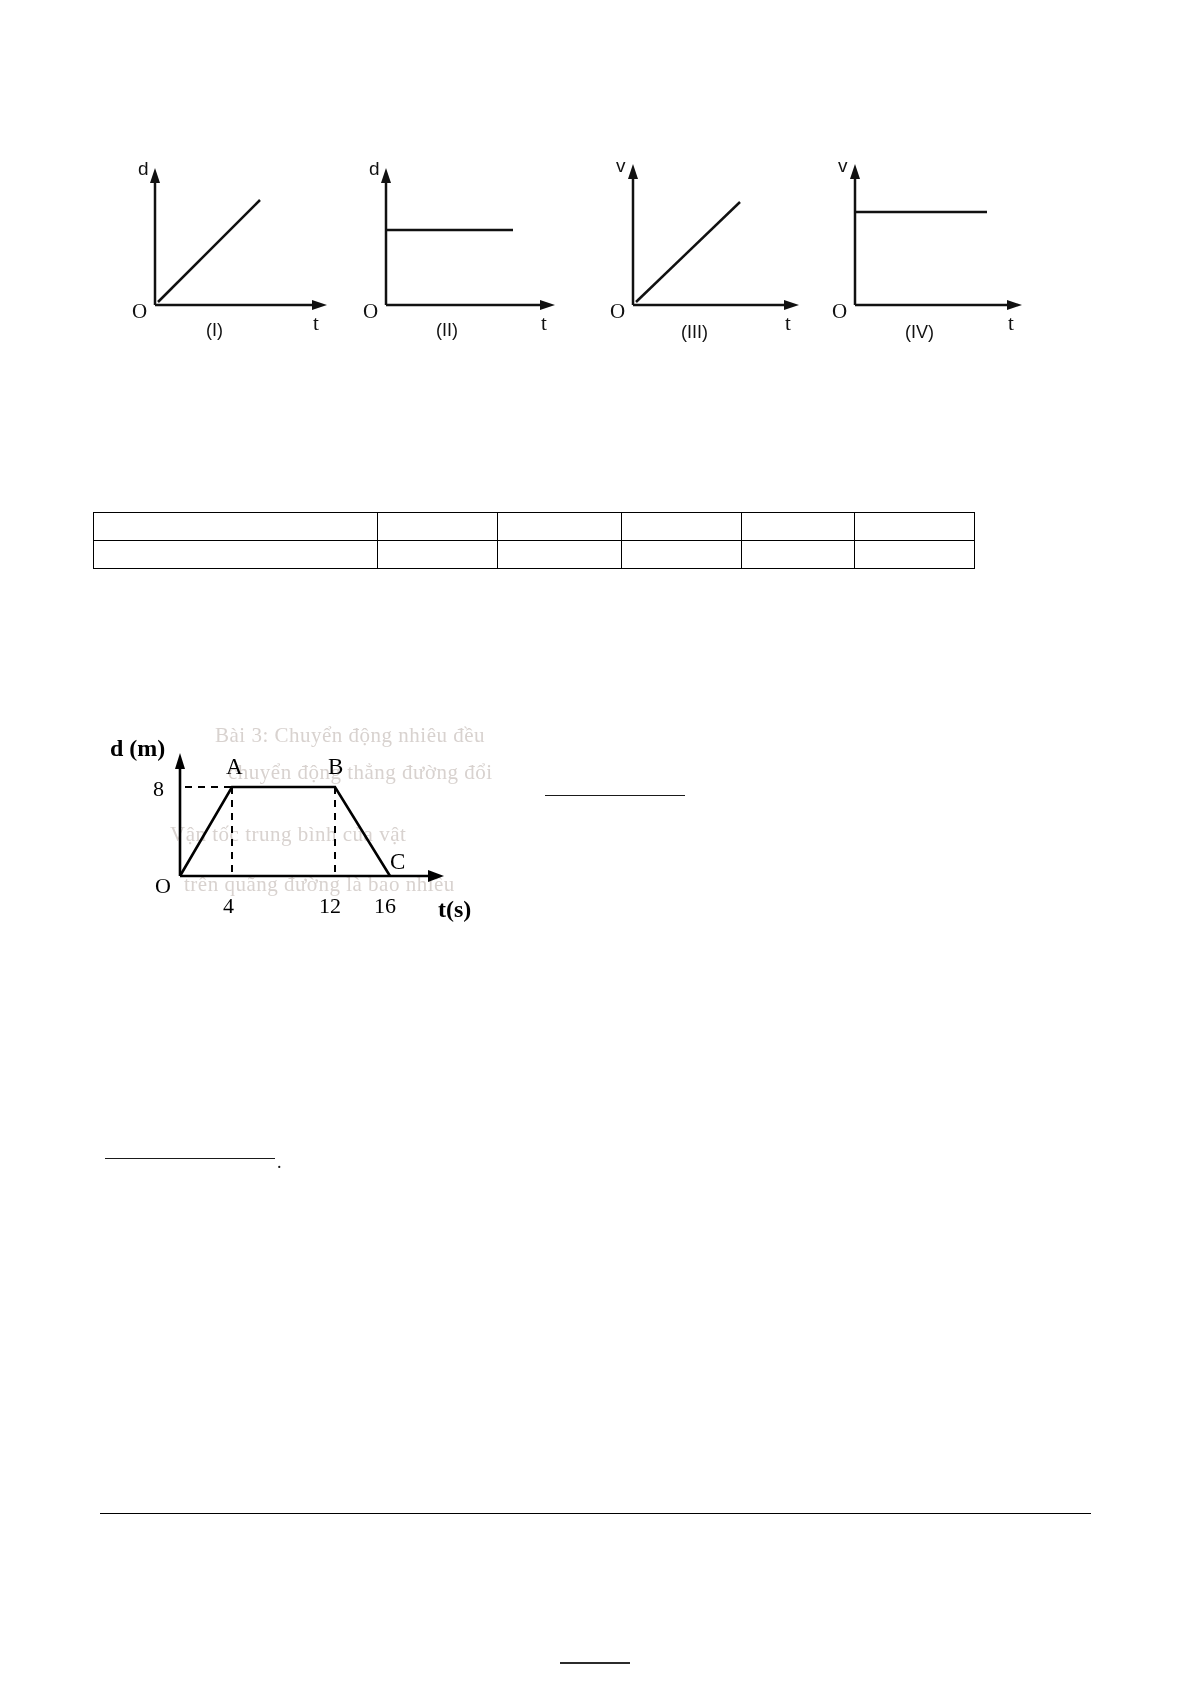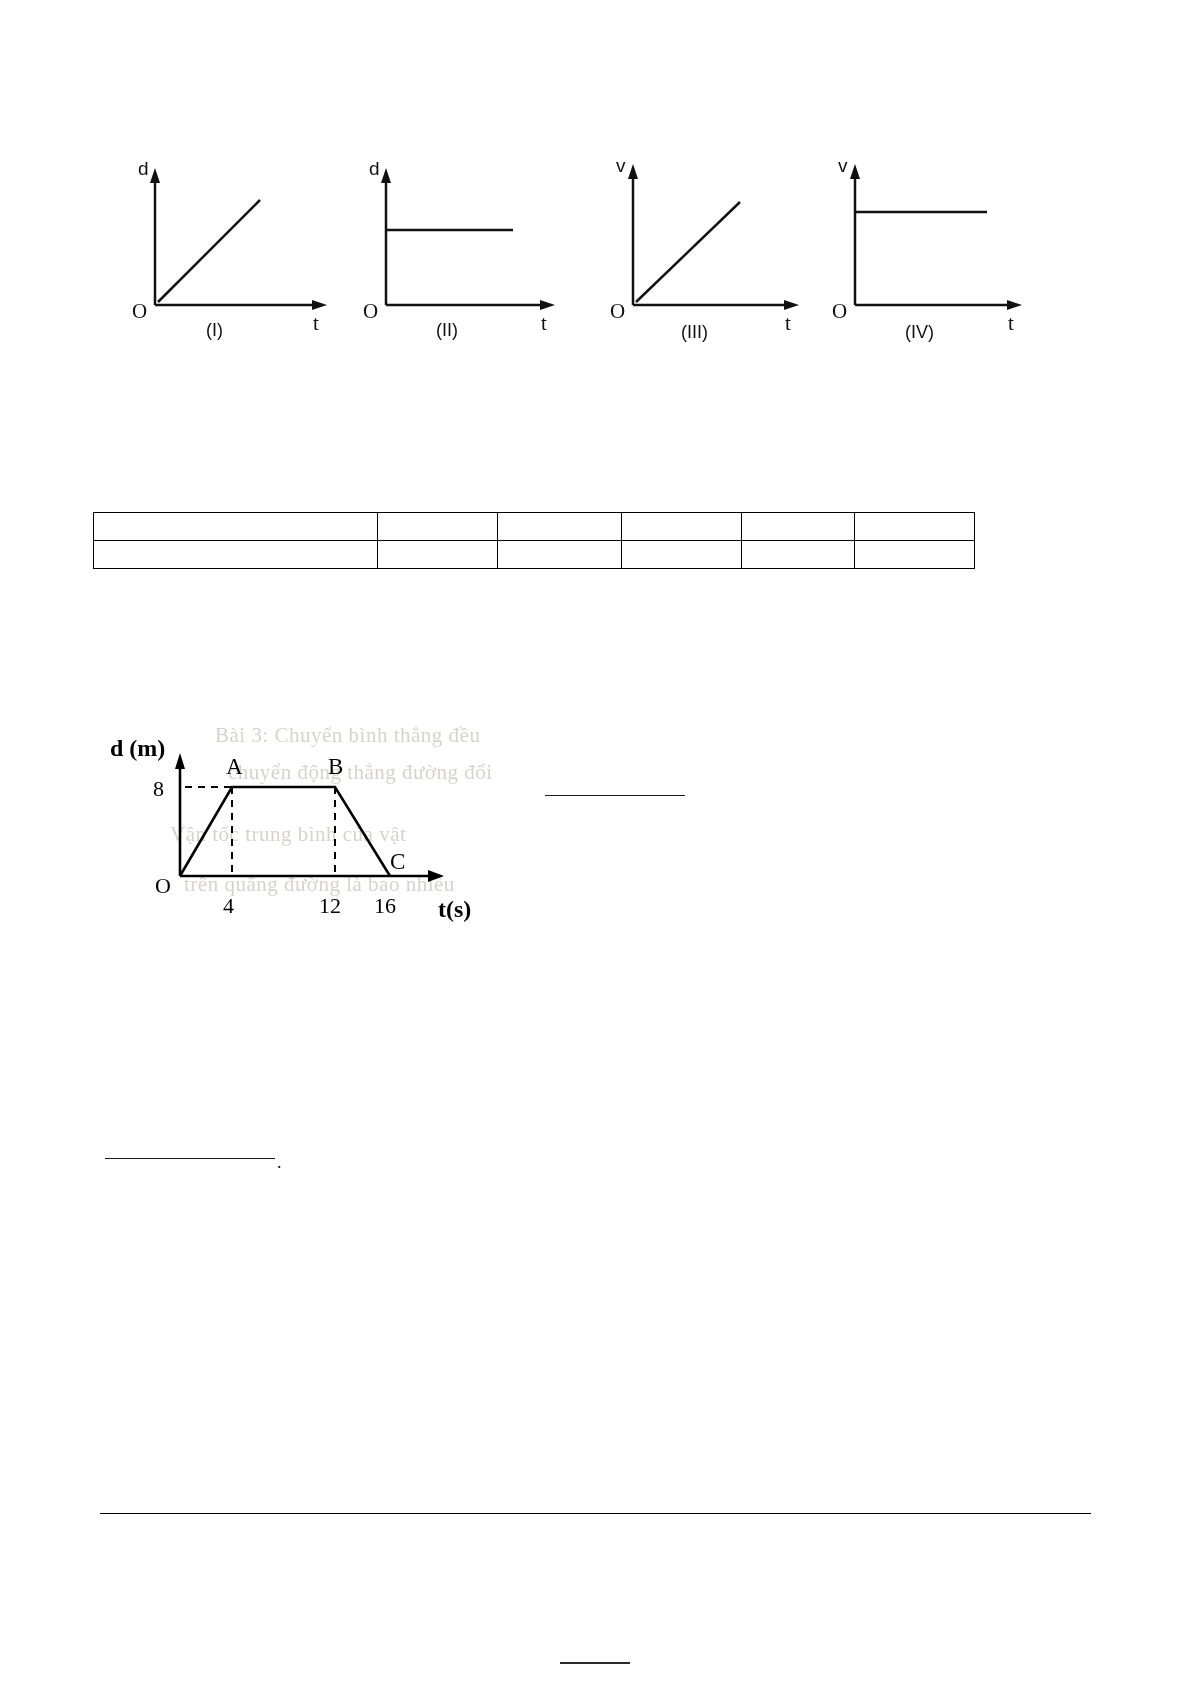--- a/index.html
+++ b/index.html
@@ -229,21 +229,21 @@
         <td class="c-wide"></td>
         <td class="c-a"></td>
         <td class="c-b"></td>
         <td class="c-c"></td>
         <td class="c-d"></td>
         <td class="c-e"></td>
       </tr>
     </tbody>
   </table>
 
-  <div class="ghost g1">Bài 3: Chuyển bình thẳng đều</div>
+  <div class="ghost g1">Bài 3: Chuyển động nhiêu đều</div>
   <div class="ghost g2">chuyển động thẳng đường đổi</div>
   <div class="ghost g3">Vận tốc trung bình của vật</div>
   <div class="ghost g4">trên quãng đường là bao nhiêu</div>
 
   <div class="main-graph">
     <svg width="420" height="210" viewBox="0 0 420 210">
 
       <line x1="80" y1="45" x2="80" y2="155" stroke="#000" stroke-width="2.6"></line>
       <polygon points="80,32 75,48 85,48" fill="#000"></polygon>
 

